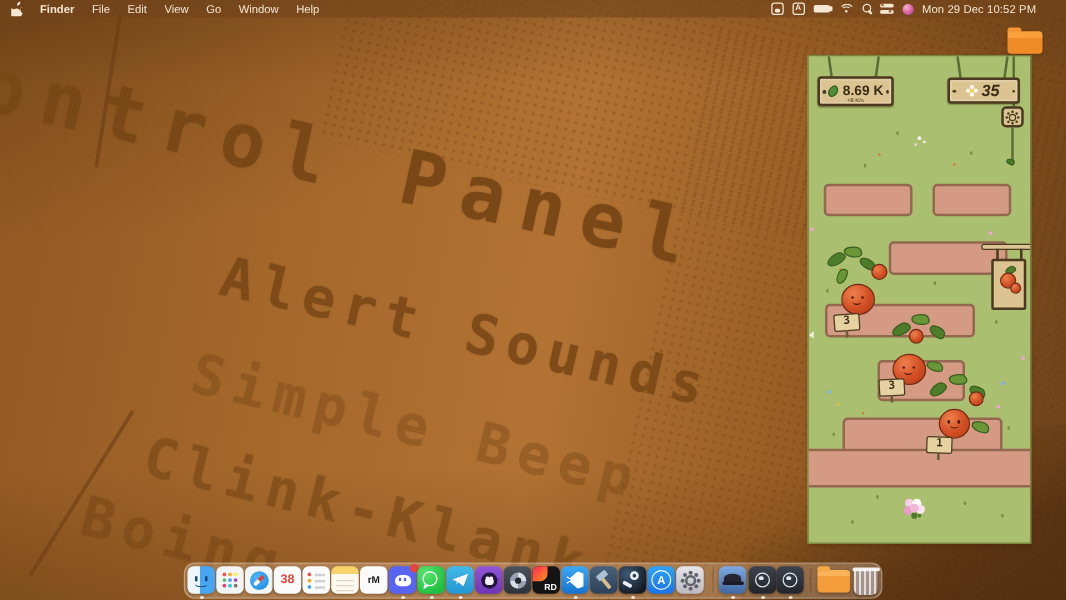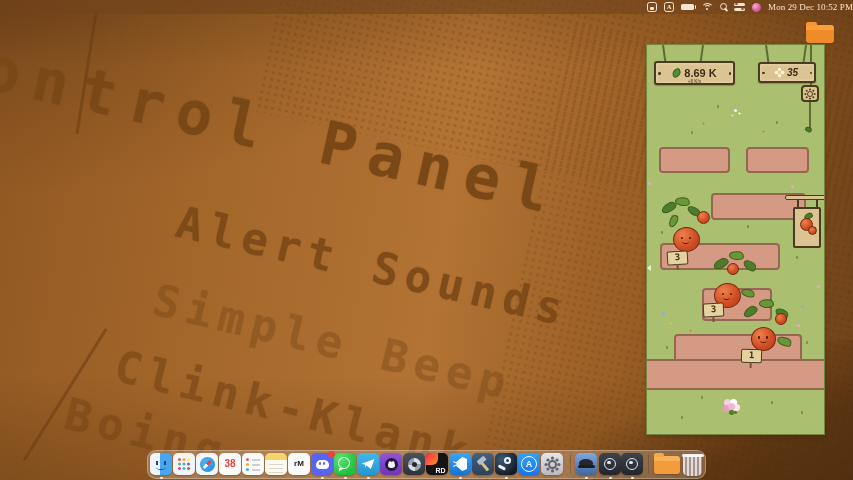--- a/index.html
+++ b/index.html
@@ -12,21 +12,21 @@
   .ht-right{left:520px;top:60px;width:420px;height:470px;opacity:.9;}
   .wtx{position:absolute;font-family:"DejaVu Sans Mono",monospace;font-weight:bold;color:#7a4817;transform-origin:left top;white-space:nowrap;text-shadow:0 0 1.5px rgba(122,72,23,.55);}
   .wline{position:absolute;background:rgba(105,58,18,.55);transform-origin:top left;}
   .darkcorner{position:absolute;right:0;bottom:0;width:260px;height:140px;background:linear-gradient(155deg,rgba(60,32,8,0) 35%,rgba(60,32,8,.40) 70%);}
   
   .menubar{position:absolute;left:0;top:0;width:853px;height:14px;background:rgba(115,67,28,.62);display:flex;align-items:center;color:#f6e7d2;font-size:9px;z-index:40;}
   .mb-left{display:flex;align-items:center;}
   .mb-item{padding:0 7px;line-height:14px;}
   .mb-app{font-weight:bold;}
   .mb-apple{padding:0 6px 0 9px;display:flex;align-items:center;}
-  .mb-right{margin-left:auto;display:flex;align-items:center;gap:7px;padding-right:0;font-family:Liberation Serif, serif;}
+  .mb-right{margin-left:auto;display:flex;align-items:center;gap:7px;padding-right:24px;}
   .sq-ic{width:10px;height:10px;border:1.2px solid #f6e7d2;border-radius:2.5px;box-sizing:border-box;position:relative;}
   .sq-ic .fillsq{position:absolute;left:2px;top:3.5px;width:4px;height:3px;background:#f6e7d2;border-radius:1px;}
   .sq-ic.lettered{font-size:6.5px;font-weight:bold;text-align:center;line-height:8px;}
   .batt{width:13px;height:6.5px;background:#f6e7d2;border-radius:1.5px;position:relative;}
   .batt::after{content:"";position:absolute;right:-2.2px;top:1.6px;width:1.6px;height:3.2px;background:#f6e7d2;border-radius:0 1px 1px 0;}
   .wifi{width:12px;height:9px;position:relative;}
   .wifi .a1,.wifi .a2{position:absolute;border:1.6px solid transparent;border-top-color:#f6e7d2;border-radius:50%;}
   .wifi .a1{left:0;top:0;width:11px;height:11px;}
   .wifi .a2{left:2.6px;top:2.6px;width:5.6px;height:5.6px;}
   .wifi .a3{position:absolute;left:5px;top:5.6px;width:2.4px;height:2.4px;border-radius:50%;background:#f6e7d2;}
@@ -149,20 +149,34 @@
 <div class="wline" style="left:95px;top:10px;width:2.5px;height:125px;transform:rotate(9deg);"></div>
 <div class="wline" style="left:105px;top:328px;width:2.5px;height:155px;transform:rotate(32deg);"></div>
 <div class="wtx" style="left:-55px;top:22px;font-size:60px;letter-spacing:13px;transform:rotate(12.5deg);">Control Panel</div>
 <div class="wtx" style="left:183px;top:196px;font-size:44px;letter-spacing:7px;transform:rotate(13deg);opacity:.9;">Alert Sounds</div>
 <div class="wtx" style="left:160px;top:274px;font-size:44px;letter-spacing:7px;transform:rotate(13.5deg);opacity:.45;">Simple Beep</div>
 <div class="wtx" style="left:122px;top:340px;font-size:44px;letter-spacing:7px;transform:rotate(14deg);opacity:.7;">Clink-Klank</div>
 <div class="wtx" style="left:72px;top:388px;font-size:44px;letter-spacing:7px;transform:rotate(14deg);opacity:.65;">Boing</div>
 <div class="darkcorner"></div>
 
 <div class="menubar">
+  <div class="mb-left">
+    <span class="mb-apple">
+        <svg width="10" height="12" viewBox="0 0 170 200">
+          <path fill="#f6e7d2" d="M150 70c-1 1-25 14-25 43 0 34 30 46 31 46 0 1-5 17-16 33-10 14-20 29-36 29-15 0-20-9-38-9-17 0-23 9-37 9-16 0-27-16-37-30-14-21-25-87 7-95 15 0 27 10 35 10 8 0 21-11 38-11 6 0 29 1 43 21zM113 41c7-9 12-21 12-33 0-2 0-3-1-5-11 1-25 8-33 17-6 7-13 19-13 31 0 2 1 4 1 4 1 0 2 1 3 1 11 0 24-7 31-15z"></path>
+        </svg>
+      </span>
+    <span class="mb-item mb-app">Finder</span>
+    <span class="mb-item">File</span>
+    <span class="mb-item">Edit</span>
+    <span class="mb-item">View</span>
+    <span class="mb-item">Go</span>
+    <span class="mb-item">Window</span>
+    <span class="mb-item">Help</span>
+  </div>
   <div class="mb-right">
     <span class="sq-ic">
         <span class="fillsq"></span>
       </span>
     <span class="sq-ic lettered">A</span>
     <span class="batt"></span>
     <span class="wifi">
         <i class="a1"></i>
         <i class="a2"></i>
         <i class="a3"></i>
@@ -180,27 +194,27 @@
 <div class="dtop-folder"></div>
 
 <div class="game">
 
   <div class="rope" style="left:15px;top:0;height:18px;transform:rotate(-8deg);"></div>
   <div class="rope" style="left:55px;top:0;height:18px;transform:rotate(8deg);"></div>
   <div class="rope" style="left:118px;top:0;height:19px;transform:rotate(-8deg);"></div>
   <div class="rope" style="left:158px;top:0;height:19px;transform:rotate(8deg);"></div>
   <div class="rope" style="left:163px;top:0;height:40px;"></div>
 
-  <div class="hangsign" style="left:7px;top:16px;width:81px;height:24px;font-size:11px;">
+  <div class="hangsign" style="left:7px;top:16px;width:61px;height:24px;font-size:11px;">
     <span class="leafic"></span>
     <span>8.69 K</span>
     <span class="rate">+8 K/s</span>
   </div>
 
-  <div class="hangsign" style="left:111px;top:17px;width:58px;height:21px;font-size:10px;font-style:italic;">
+  <div class="hangsign" style="left:111px;top:17px;width:58px;height:21px;font-size:13px;font-style:italic;">
     <span class="flowic"></span>
     <span>35</span>
   </div>
 
   <div class="gearbtn">
       <span class="gearg"></span>
     </div>
   <div class="vine" style="left:162px;top:57px;width:2px;height:28px;"></div>
   <div class="leaf" style="left:158px;top:82px;width:7px;height:5px;transform:rotate(30deg);"></div>
 

